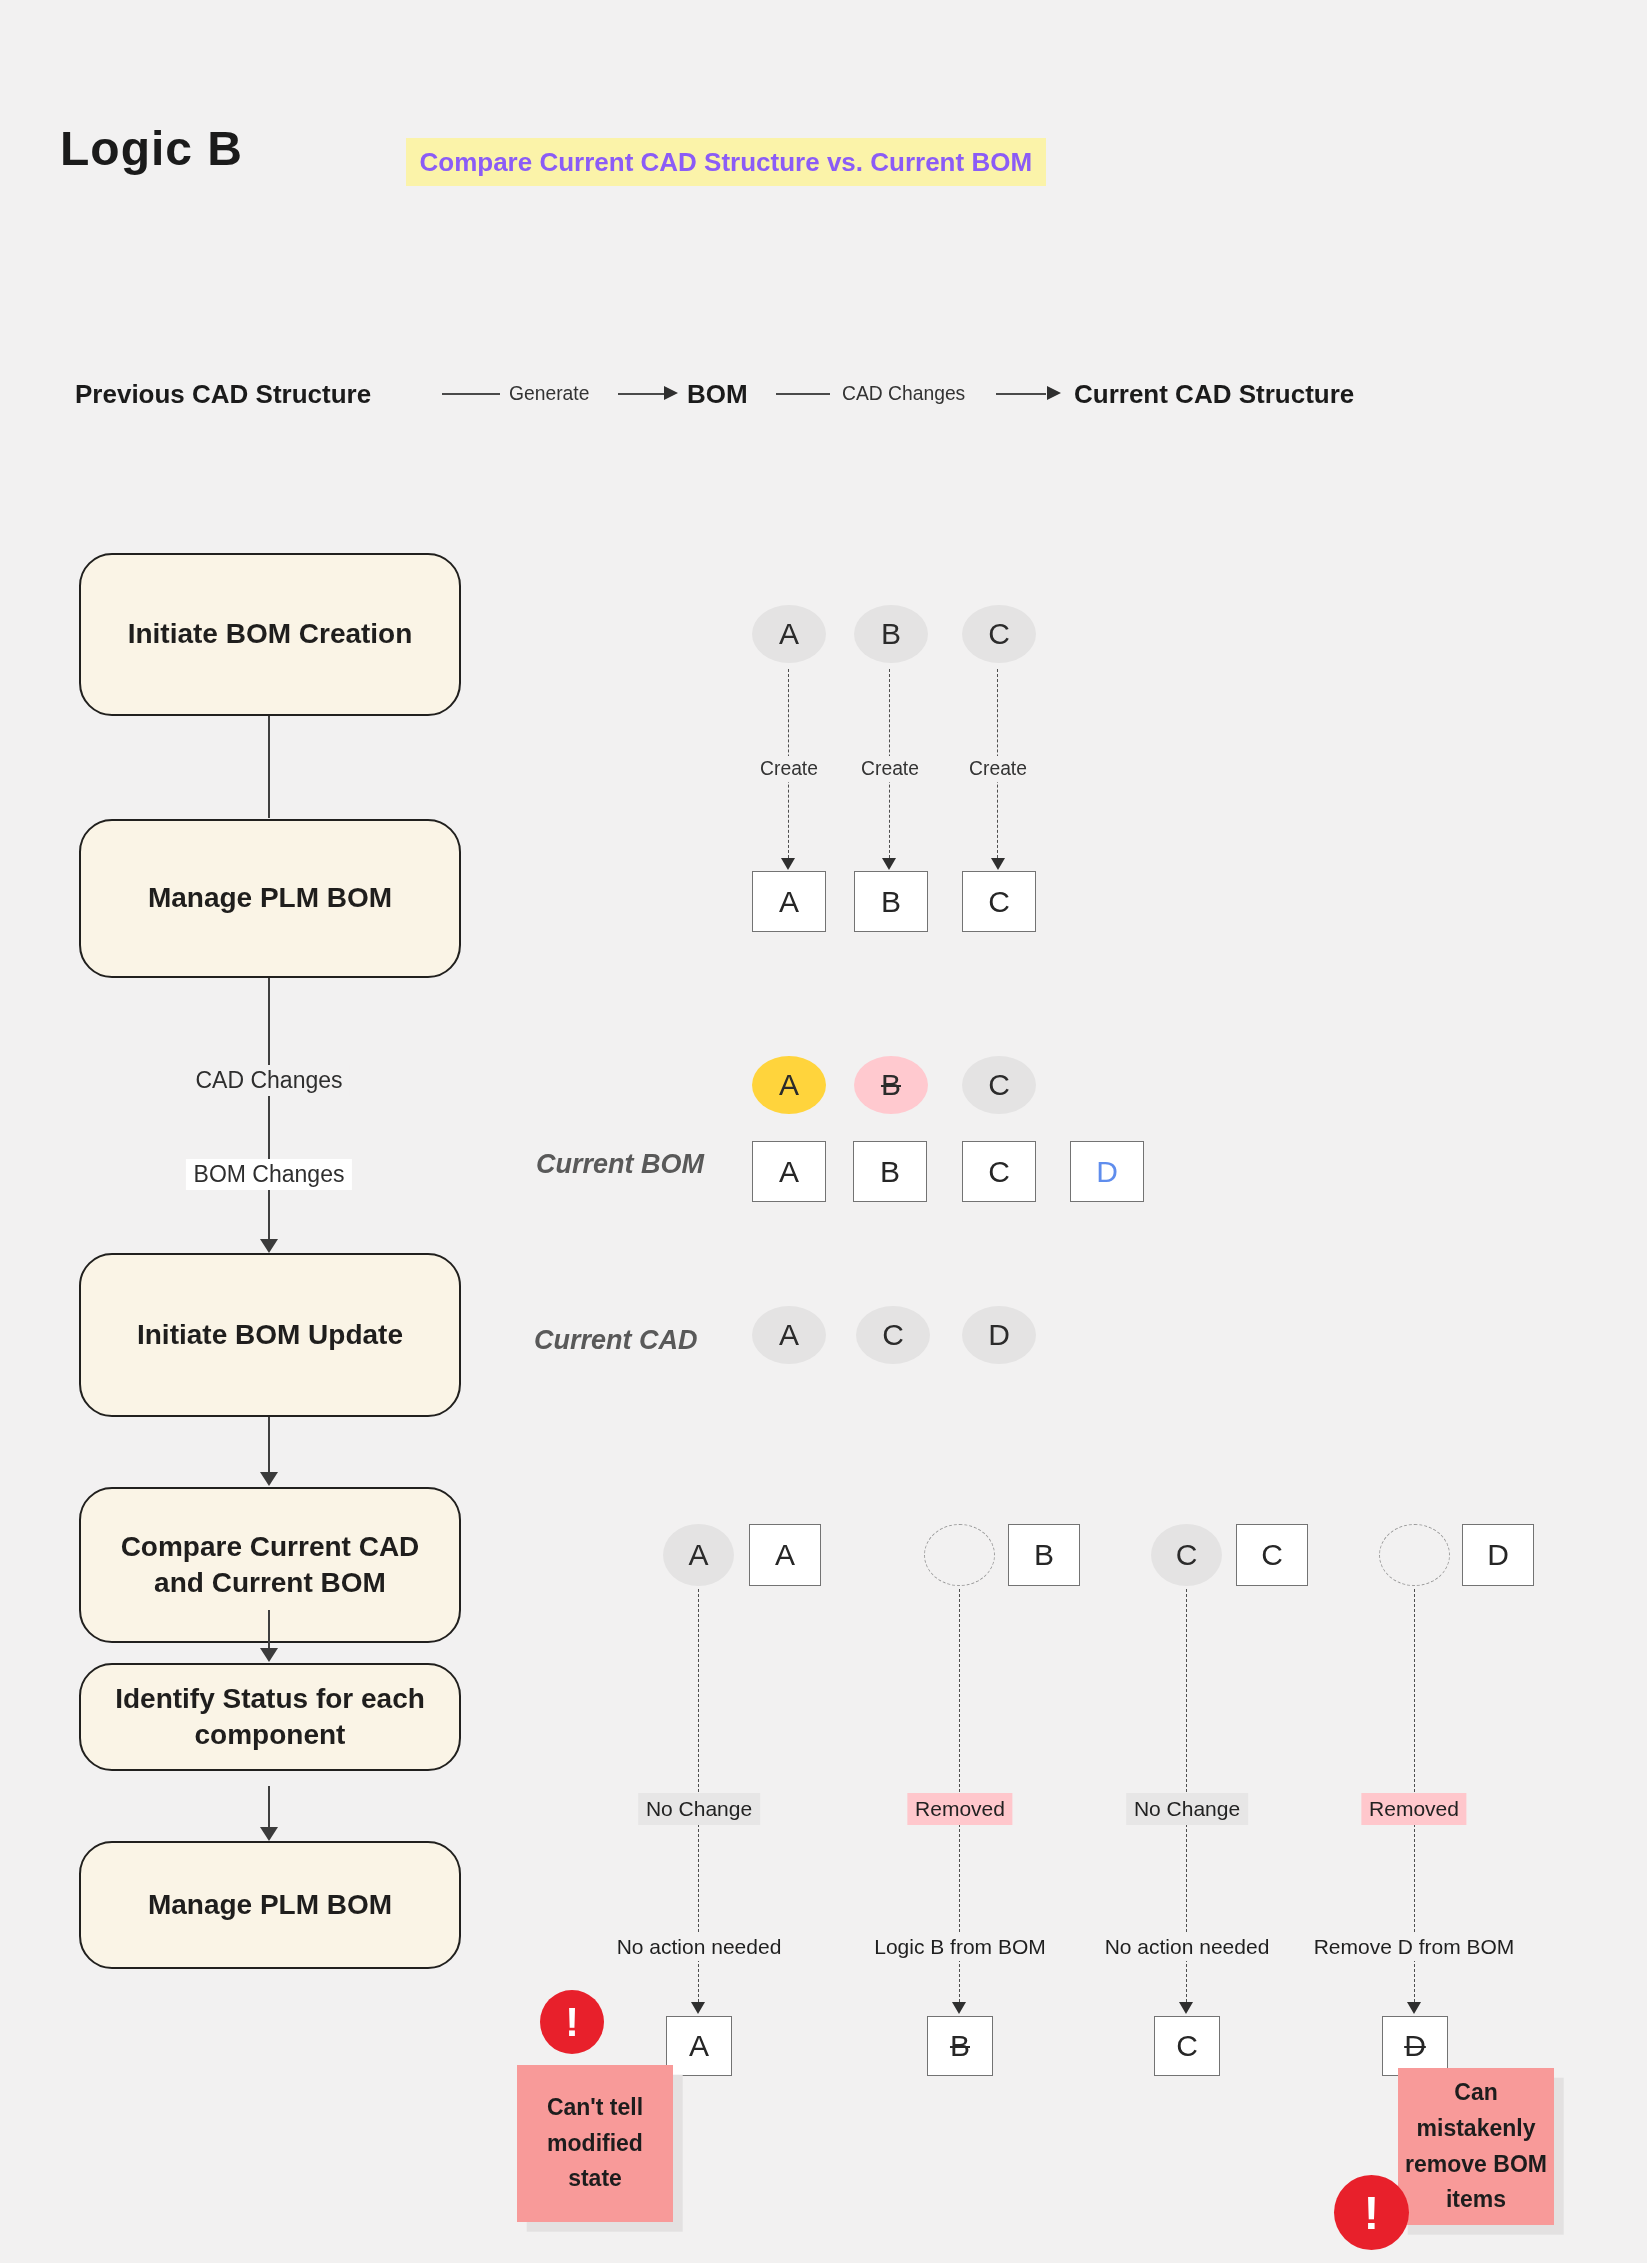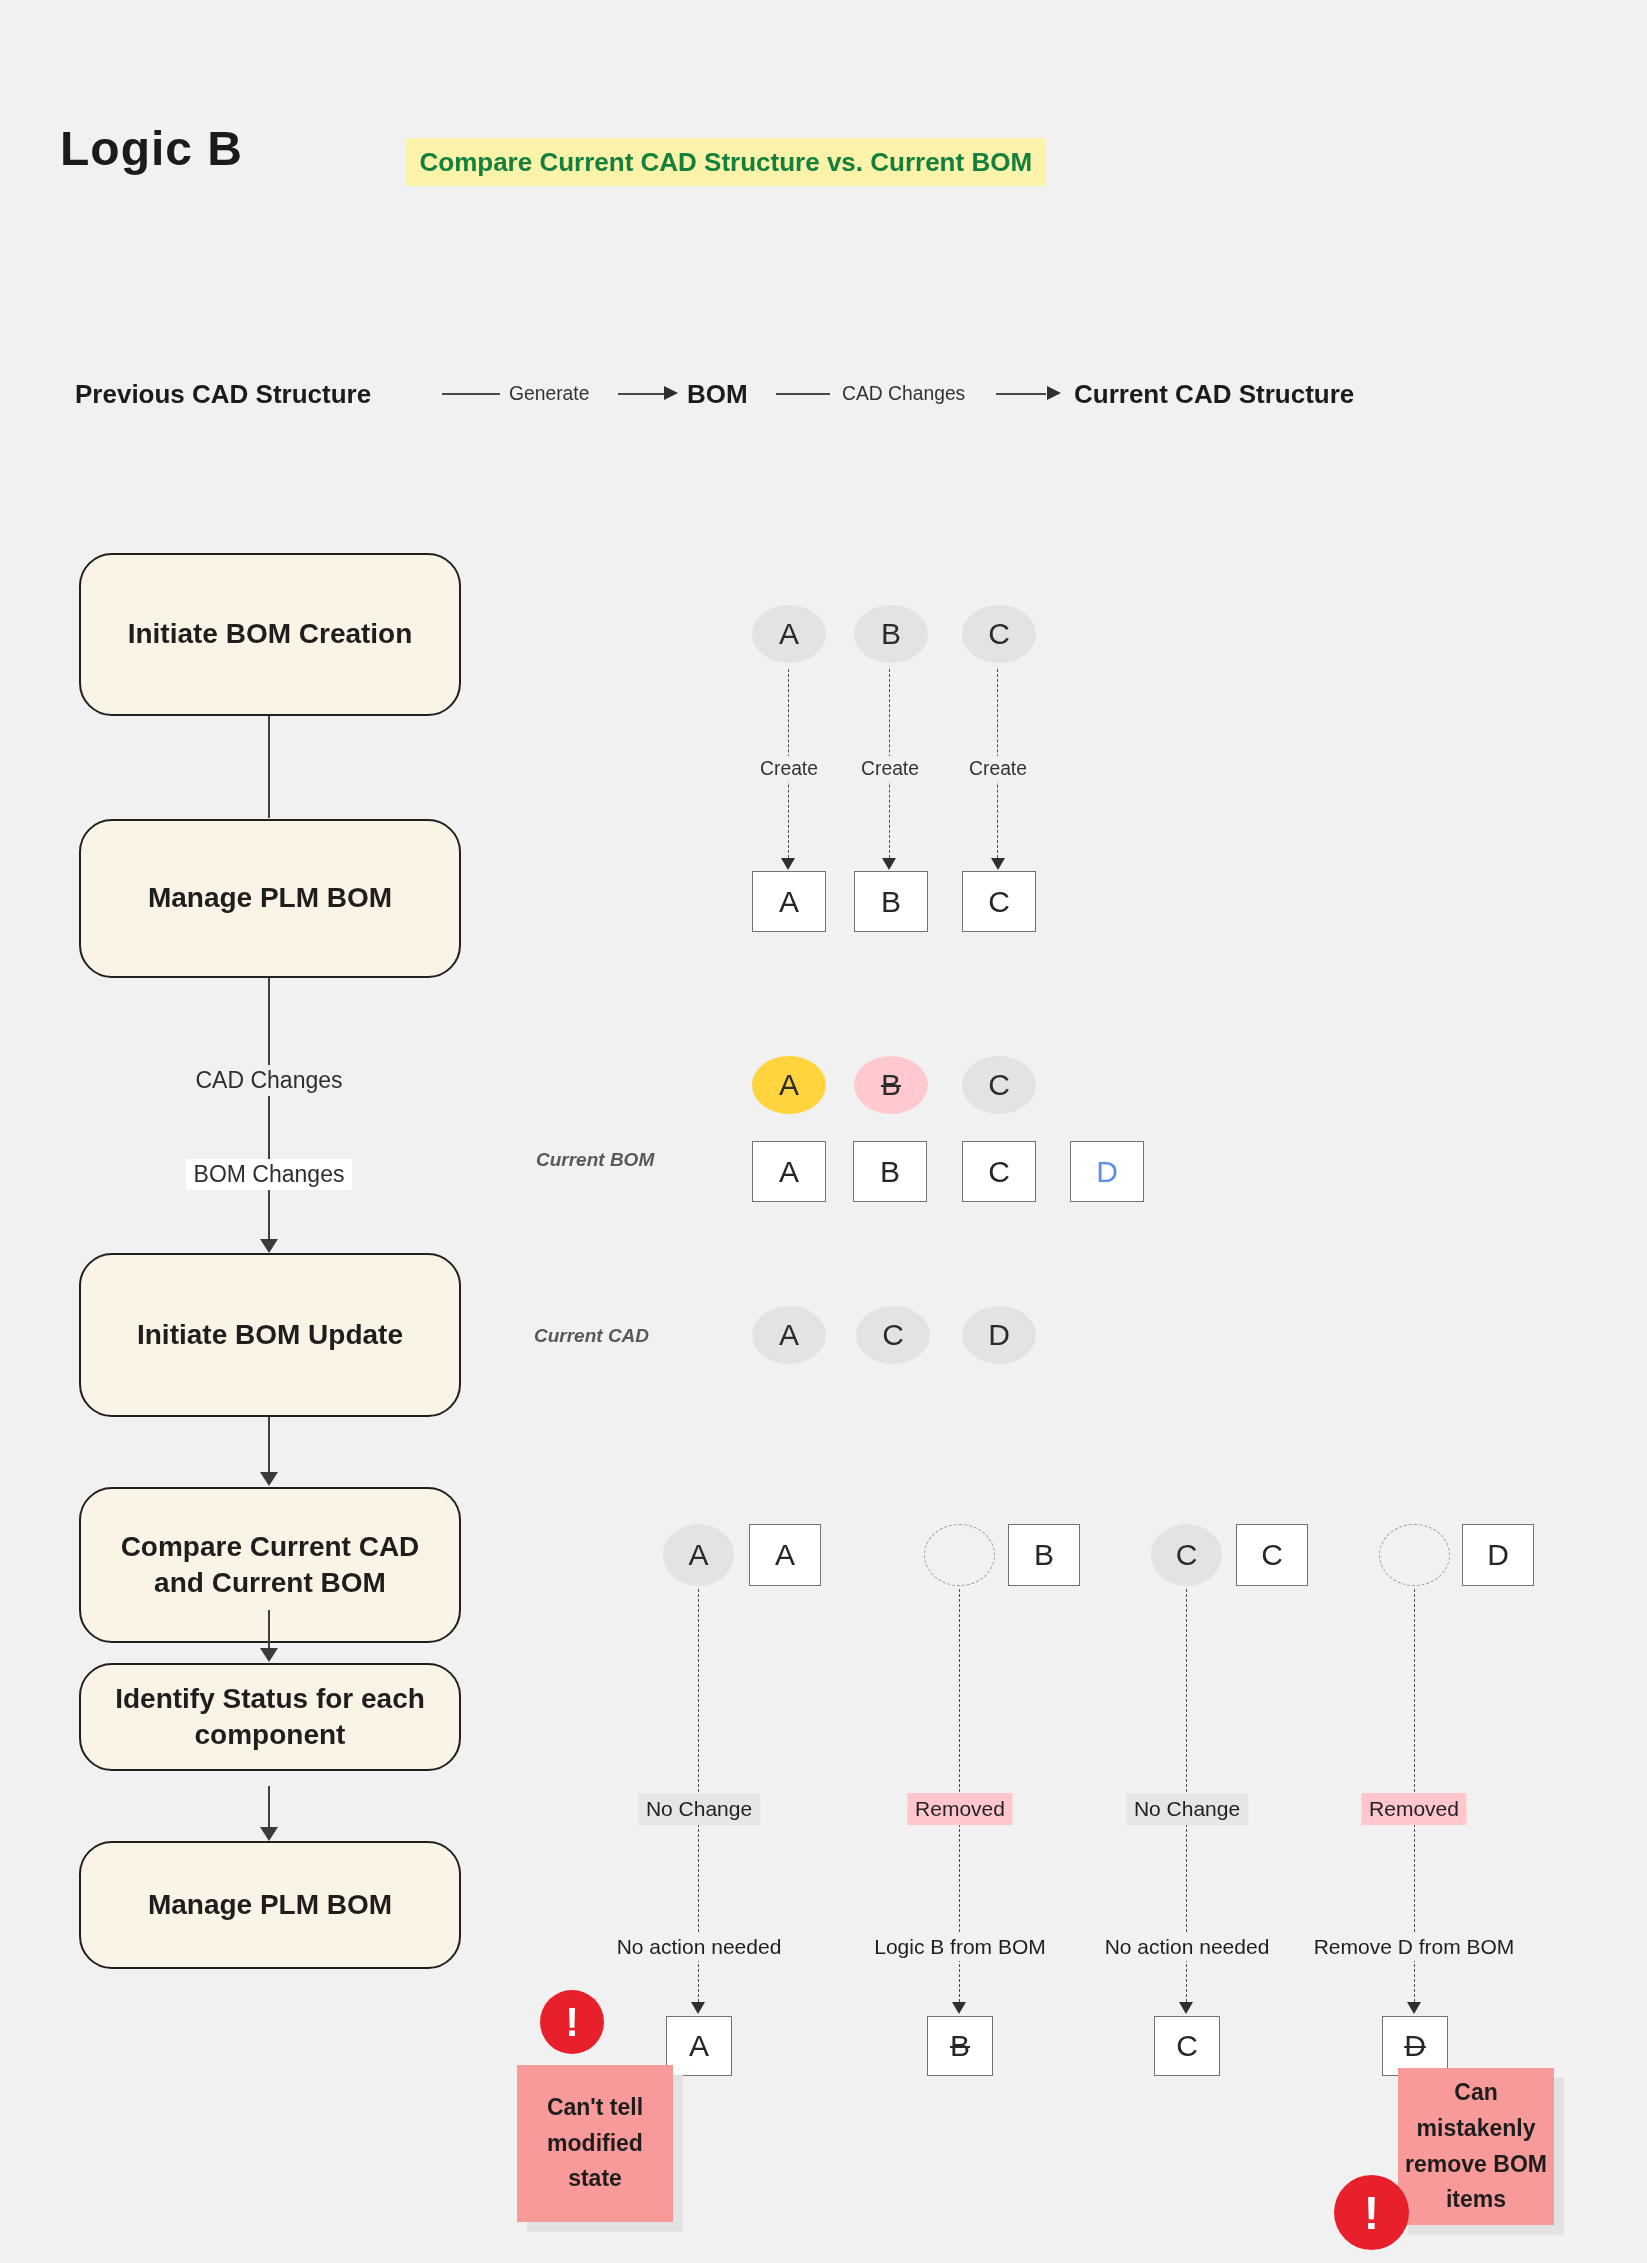--- a/index.html
+++ b/index.html
@@ -2,21 +2,21 @@
 <html><head>
 <meta charset="utf-8">
 <style>
   html,body{margin:0;padding:0;}
   body{background:#f2f1f1;font-family:"Liberation Sans","DejaVu Sans",sans-serif;}
   .canvas{position:relative;width:1647px;height:2263px;background:#f2f1f1;overflow:hidden;}
   .abs{position:absolute;}
 
   
   .page-title{font-size:48px;font-weight:800;color:#1b1b1b;letter-spacing:1px;}
-  .subtitle-hl{background:#fbf3a9;color:#15803d;font-size:26px;font-weight:700;padding:8.7px 13.5px;}
+  .subtitle-hl{background:#fbf3a9;color:#8b5cf6;font-size:26px;font-weight:700;padding:8.7px 13.5px;}
 
   
   .fh-bold{font-size:26px;font-weight:700;color:#1b1b1b;white-space:nowrap;}
   .fh-small{font-size:19.3px;color:#333;white-space:nowrap;}
   .hline{height:1.9px;background:#4a4a4a;}
   .arrow-right{width:0;height:0;border-top:7.7px solid transparent;border-bottom:7.7px solid transparent;border-left:14.5px solid #2f2f2f;}
 
   
   .pbox{left:79px;width:382px;background:#faf4e6;border:2.4px solid #21201e;border-radius:33px;
         display:flex;align-items:center;justify-content:center;text-align:center;
@@ -34,21 +34,21 @@
   .ell.dashed{background:transparent;border:1.9px dashed #9a9a9a;box-sizing:border-box;}
   .sq{background:#ffffff;border:1.4px solid #737373;display:flex;align-items:center;justify-content:center;
       font-size:30px;color:#262626;width:74px;height:61px;box-sizing:border-box;}
   .strike{text-decoration:line-through;text-decoration-thickness:1.9px;}
   .blue-letter{color:#5f8ded;}
 
   .vdash{width:0;border-left:1.9px dashed #4f4f4f;}
   .dash-arrow{width:0;height:0;border-left:7.7px solid transparent;border-right:7.7px solid transparent;border-top:12.6px solid #2f2f2f;}
   .mid-label{font-size:19.3px;color:#333;transform:translateX(-50%);background:#f2f1f1;padding:1.9px 3.9px;white-space:nowrap;}
 
-  .row-label{font-size:19px;font-weight:700;font-style:italic;color:#595959;white-space:nowrap;}
+  .row-label{font-size:27px;font-weight:700;font-style:italic;color:#595959;white-space:nowrap;}
 
   .status-label{font-size:21px;color:#222;transform:translateX(-50%);padding:3.9px 7.7px;white-space:nowrap;}
   .status-label.grey{background:#e7e6e6;}
   .status-label.red{background:#ffc7cc;}
   .action-label{font-size:21px;color:#1f1f1f;transform:translateX(-50%);background:#f2f1f1;padding:1.9px 5.8px;white-space:nowrap;}
 
   
   .note{width:156px;height:157px;background:#f89a99;display:flex;align-items:center;justify-content:center;
         text-align:center;font-size:23px;font-weight:700;color:#1d1d1d;line-height:1.55;padding:3.9px;box-sizing:border-box;
         box-shadow:9.7px 9.7px 0 #e3e1e1;z-index:2;}

